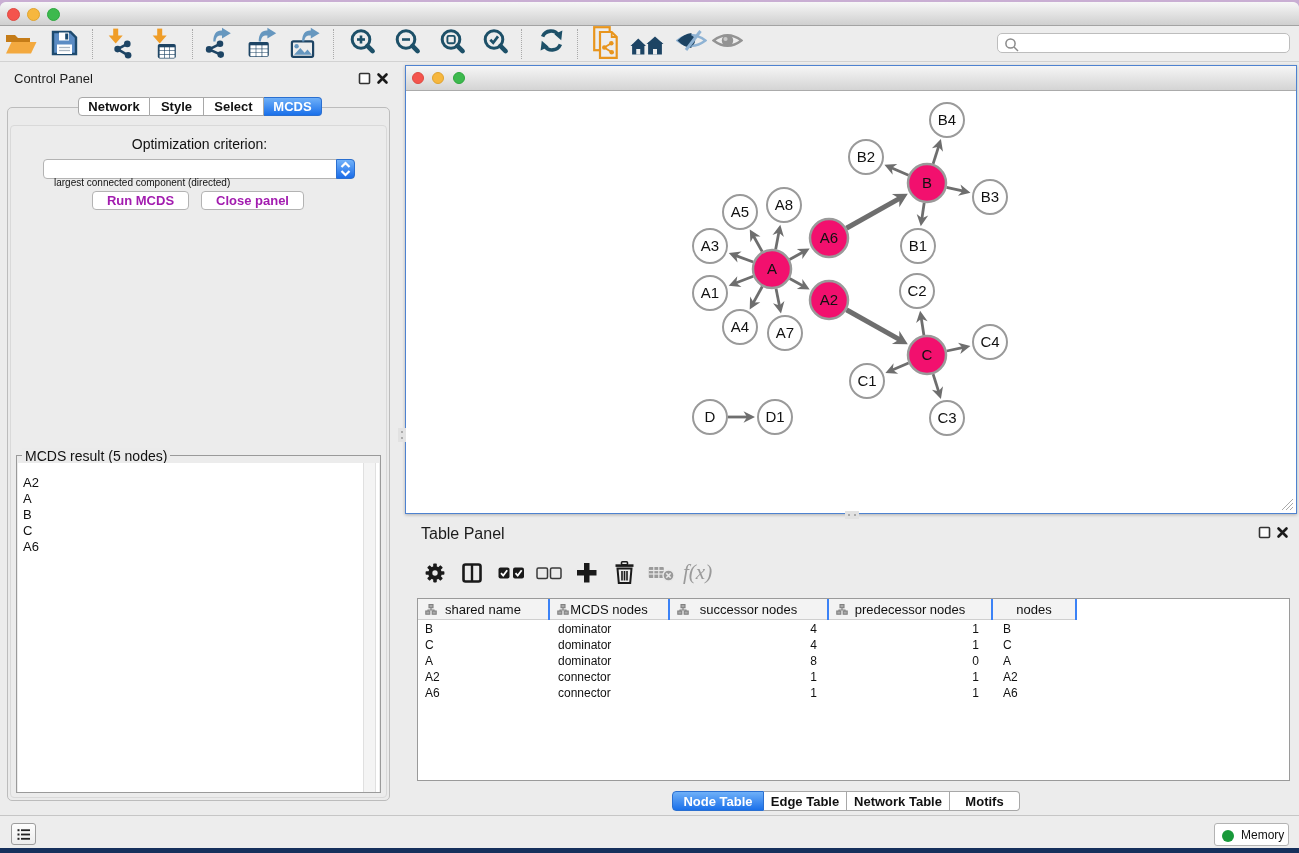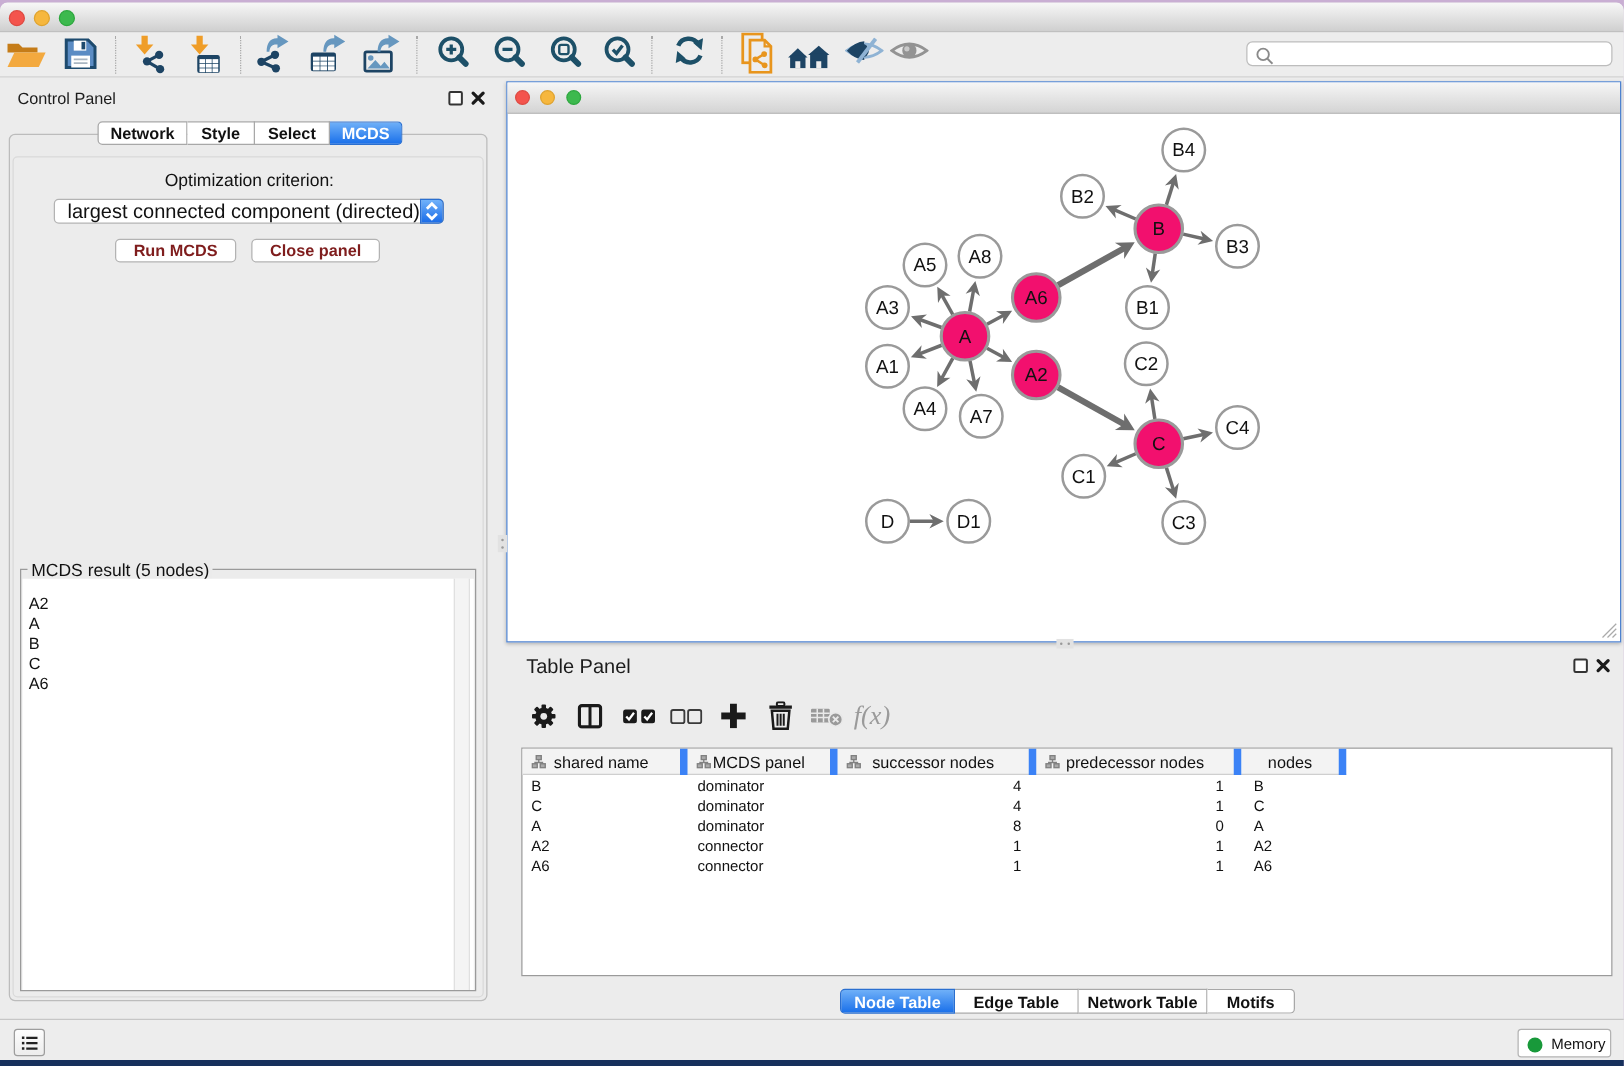--- a/index.html
+++ b/index.html
@@ -18,36 +18,36 @@
 
 #cp-title{position:absolute;left:14px;top:71px;font-size:13px;color:#1c1c1c}
 #cp-box{position:absolute;left:7px;top:107px;width:383px;height:694px;background:#ebebeb;border:1px solid #bcbcbc;border-radius:5px}
 #cp-inner{position:absolute;left:10px;top:125px;width:377px;height:673px;background:#ececec;border:1px solid #d9d9d9;border-radius:4px}
 #cp-tabs{position:absolute;left:78px;top:97px;height:19px;display:flex}
 #cp-tabs .tab, #tb-tabs .tab{font-size:13px;font-weight:bold;color:#111;background:#fff;border:1px solid #a8a8a8;border-left:none;text-align:center;line-height:18px;padding:0 12px;height:19px}
 #cp-tabs .tab:first-child, #tb-tabs .tab:first-child{border-left:1px solid #a8a8a8;border-radius:4px 0 0 4px}
 #cp-tabs .tab:last-child, #tb-tabs .tab:last-child{border-radius:0 4px 4px 0}
 .tabsel{background:linear-gradient(#6fb0f8,#1a70ea) !important;color:#fff !important;border-color:#2a6fd0 !important}
 #optlabel{position:absolute;left:8px;top:136px;width:383px;text-align:center;font-size:14px;color:#111}
-#optsel{position:absolute;left:43px;top:159px;width:312px;height:20px;background:#fff;border:1px solid #b3b3b3;border-radius:4px;font-size:16px;color:#111;padding:1px 0 0 10px}
+#optsel{position:absolute;left:43px;top:159px;width:312px;height:20px;background:#fff;border:1px solid #b3b3b3;border-radius:4px;font-size:10px;color:#111;padding:17px 0 0 10px}
 #optspin{position:absolute;left:336px;top:159px;width:19px;height:20px;border-radius:0 4px 4px 0;background:linear-gradient(#71b2fa,#1a6ce8);border:1px solid #2a6fd0}
-.btn{position:absolute;height:19px;background:#fff;border:1px solid #b3b3b3;border-radius:4px;font-size:13px;font-weight:bold;color:#7f1d1d;text-align:center;padding-top:1px}
+.btn{position:absolute;height:19px;background:#fff;border:1px solid #b3b3b3;border-radius:4px;font-size:13px;font-weight:bold;color:#a21caf;text-align:center;padding-top:1px}
 #fieldset{position:absolute;left:16px;top:455px;width:365px;height:338px;border:1px solid #9a9a9a}
 #fs-legend{position:absolute;left:5px;top:-8px;background:#ebebeb;padding:0 3px;font-size:14px;color:#111}
 #fs-list{position:absolute;left:1px;top:7px;width:361px;height:329px;background:#fff;font-size:13px;color:#111;padding:12px 0 0 5px;line-height:16px}
 #fs-scroll{position:absolute;right:3px;top:0px;width:13px;height:329px;background:#f4f4f4;border-left:1px solid #e0e0e0;border-right:1px solid #e0e0e0}
 
 #netwin{position:absolute;left:405px;top:65px;width:892px;height:449px;background:#fff;border:1px solid #4e82d0;box-shadow:0 1px 3px rgba(0,0,0,.25)}
 #nw-title{position:absolute;left:0;top:0;width:100%;height:25px;background:linear-gradient(#f6f6f6,#d4d4d4);border-bottom:1px solid #ababab}
 #nw-titletext{position:absolute;top:6px;width:100%;text-align:center;font-size:13px;color:#222}
 
 #tb-title{position:absolute;left:421px;top:525px;font-size:16px;color:#1c1c1c}
 #tbl{position:absolute;left:417px;top:598px;width:873px;height:183px;background:#fff;border:1px solid #9a9a9a}
 #tbl-head{position:absolute;left:0;top:0;height:21px;background:#f3f3f3;border-bottom:1px solid #cfcfcf}
-.hcell{position:absolute;top:0;height:21px;border-right:6px solid #3b82f6;font-size:13px;color:#111;text-align:center;padding-top:3px}
+.hcell{position:absolute;top:0;height:21px;border-right:2px solid #3b82f6;font-size:13px;color:#111;text-align:center;padding-top:3px}
 .cell{position:absolute;font-size:12px;color:#111;height:16px}
 #tb-tabs{position:absolute;left:672px;top:791px;height:20px;display:flex}
 #tb-tabs .tab{height:20px;line-height:19px;font-weight:bold}
 </style></head>
 <body>
 <div id="win">
   <div id="titlebar">
     <div class="tl" style="left:6.5px;top:5.5px;width:13.0px;height:13.0px;background:#f4544d;border:1px solid #dd4a42"></div>
       <div class="tl" style="left:26.5px;top:5.5px;width:13.0px;height:13.0px;background:#f6b73e;border:1px solid #dfa32f"></div>
       <div class="tl" style="left:46.5px;top:5.5px;width:13.0px;height:13.0px;background:#3db94e;border:1px solid #2da73e"></div>
@@ -366,21 +366,21 @@
   <div id="tbl-head" style="width:659px">
         <div class="hcell" style="left:0px;width:132px">shared name</div>
         <svg class="abs" style="left:7px;top:5px" width="12" height="11" viewBox="0 0 12 11">
           <g stroke="#808080" stroke-width="1.1" fill="#a9a9a9">
             <path d="M6,3 v3 M3,8 v-2 h6 v2" fill="none"></path>
             <rect x="4" y="0.5" width="4" height="3.2"></rect>
             <rect x="0.8" y="7" width="4" height="3.2"></rect>
             <rect x="7.2" y="7" width="4" height="3.2"></rect>
           </g>
         </svg>
-        <div class="hcell" style="left:132px;width:120px">MCDS panel</div>
+        <div class="hcell" style="left:132px;width:120px">MCDS nodes</div>
         <svg class="abs" style="left:139px;top:5px" width="12" height="11" viewBox="0 0 12 11">
           <g stroke="#808080" stroke-width="1.1" fill="#a9a9a9">
             <path d="M6,3 v3 M3,8 v-2 h6 v2" fill="none"></path>
             <rect x="4" y="0.5" width="4" height="3.2"></rect>
             <rect x="0.8" y="7" width="4" height="3.2"></rect>
             <rect x="7.2" y="7" width="4" height="3.2"></rect>
           </g>
         </svg>
         <div class="hcell" style="left:252px;width:159px">successor nodes</div>
         <svg class="abs" style="left:259px;top:5px" width="12" height="11" viewBox="0 0 12 11">
@@ -423,21 +423,21 @@
     <div class="cell" style="left:737px;top:670px;width:80px;text-align:right">1</div>
     <div class="cell" style="left:899px;top:670px;width:80px;text-align:right">1</div>
     <div class="cell" style="left:1003px;top:670px">A2</div>
     <div class="cell" style="left:425px;top:686px">A6</div>
     <div class="cell" style="left:558px;top:686px">connector</div>
     <div class="cell" style="left:737px;top:686px;width:80px;text-align:right">1</div>
     <div class="cell" style="left:899px;top:686px;width:80px;text-align:right">1</div>
     <div class="cell" style="left:1003px;top:686px">A6</div>
 <div id="tb-tabs">
       <div class="tab tabsel" style="width:92px;padding:0">Node Table</div>
-      <div class="tab" style="width:99px;padding:0">Edge Table</div>
+      <div class="tab" style="width:83px;padding:0">Edge Table</div>
       <div class="tab" style="width:103px;padding:0">Network Table</div>
       <div class="tab" style="width:70px;padding:0">Motifs</div>
     </div>
 </div>
 <div id="statusbar">
   <div id="listbtn">
       <svg class="abs" style="left:5px;top:4px" width="14" height="13" viewBox="0 0 14 13">
     <g stroke="#222" stroke-width="1.8">
           <line x1="4" y1="2.2" x2="13" y2="2.2"></line>
           <line x1="4" y1="6.5" x2="13" y2="6.5"></line>

